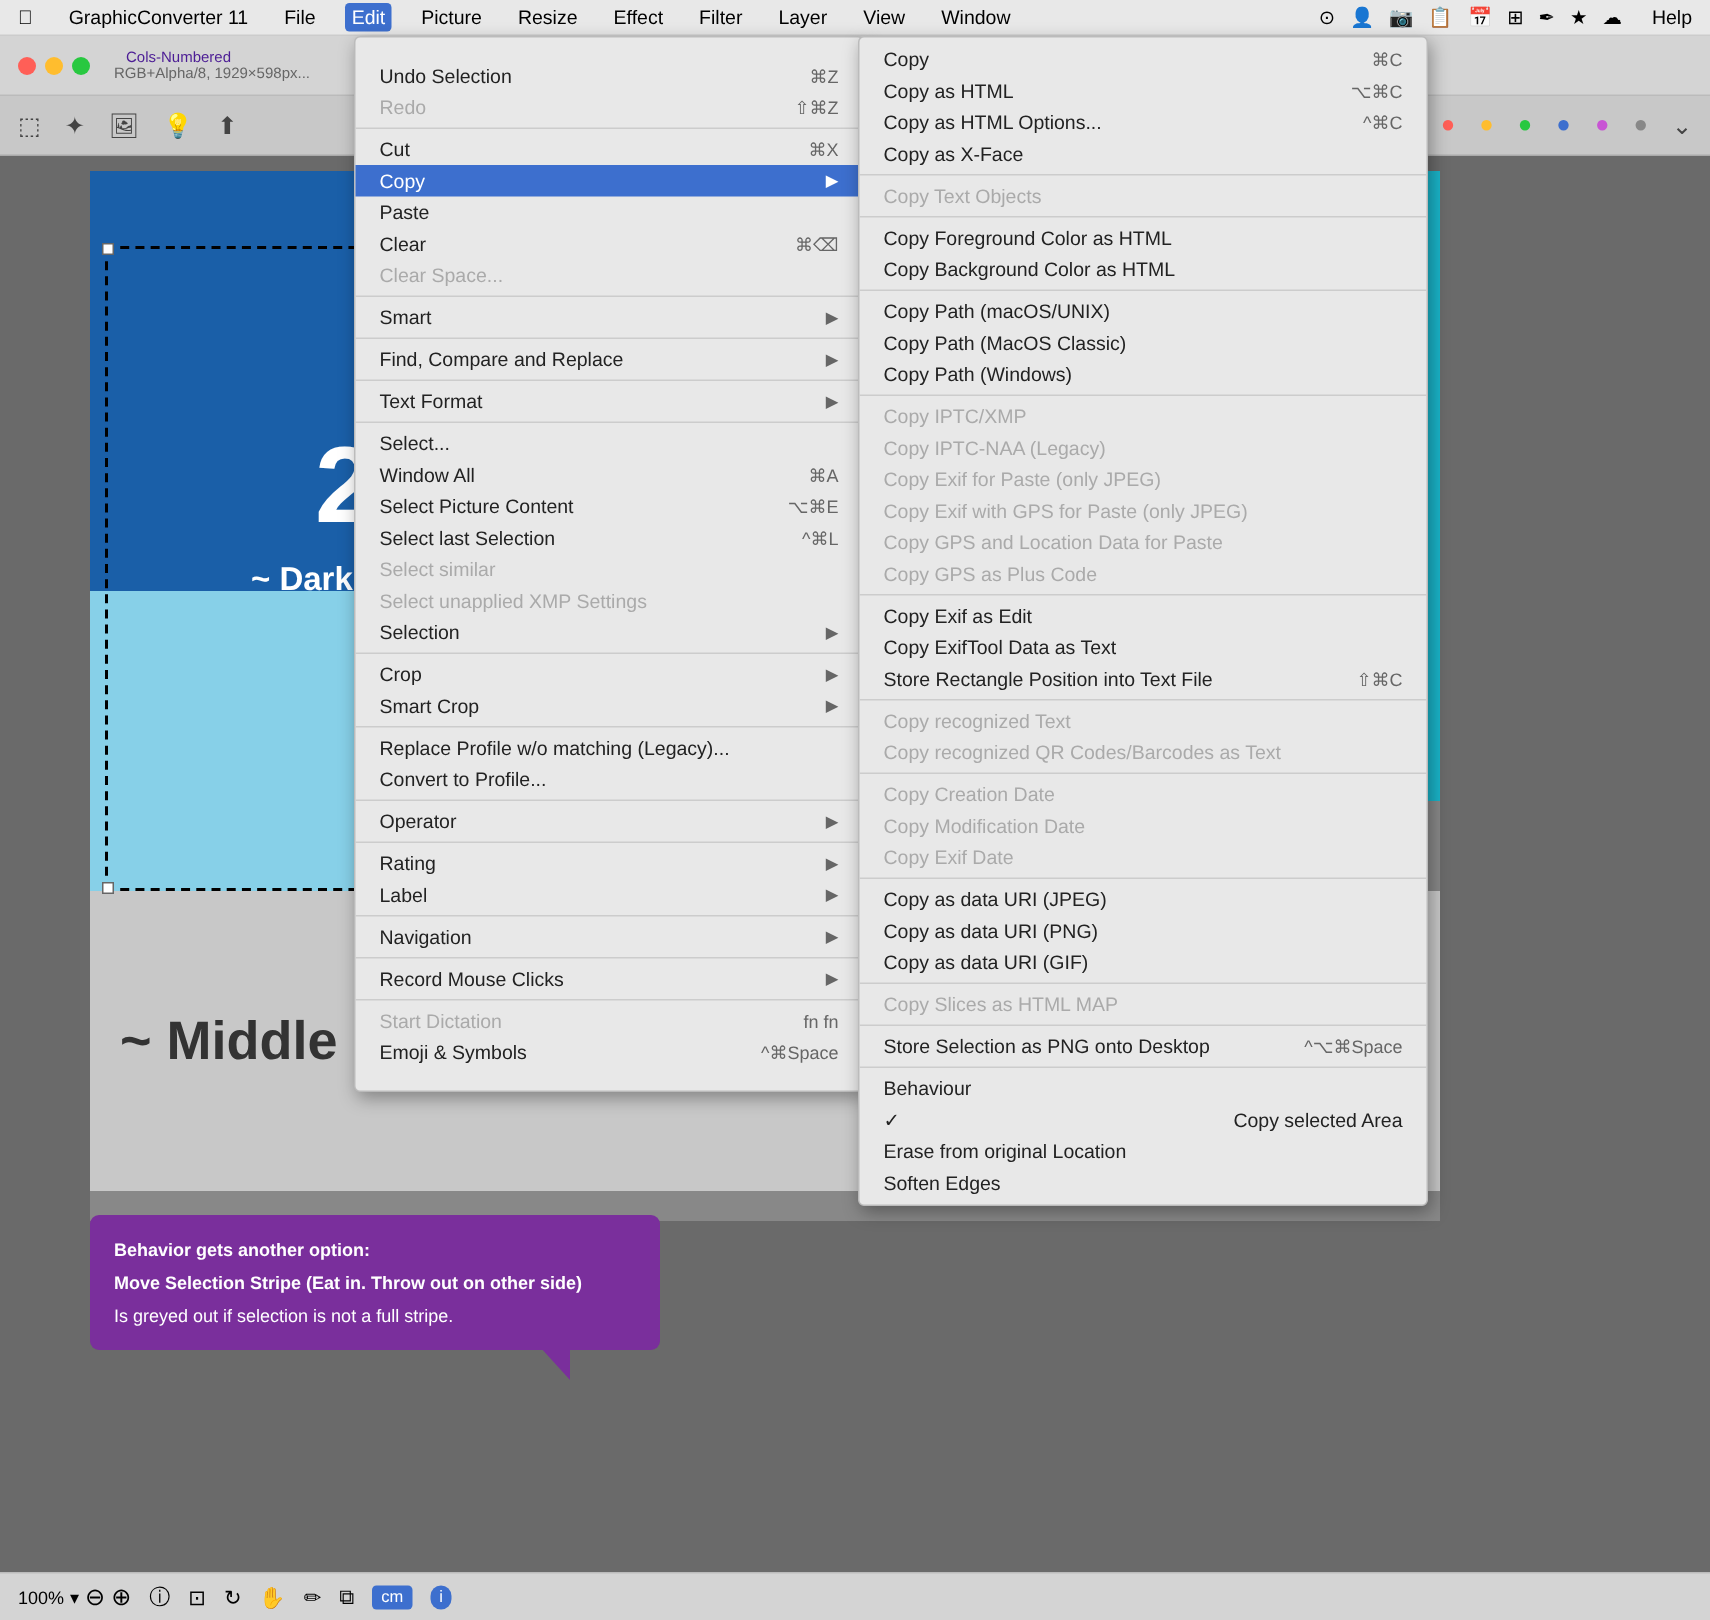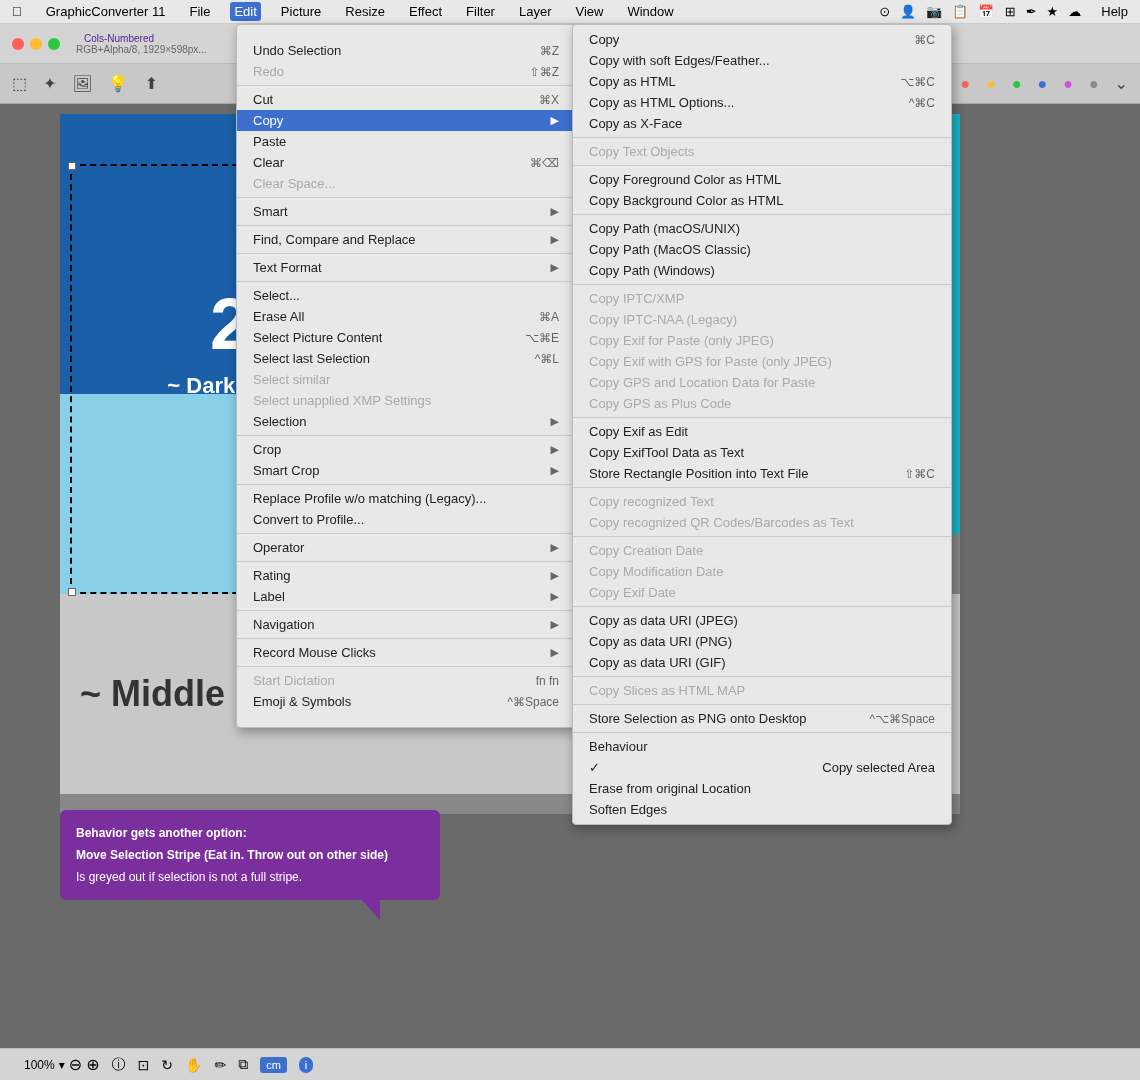--- a/index.html
+++ b/index.html
@@ -246,21 +246,21 @@
     
     .statusbar {
       position: absolute;
       bottom: 0;
       left: 0;
       width: 100%;
       height: 32px;
       background: #d4d4d4;
       display: flex;
       align-items: center;
-      padding: 0 24px;
+      padding: 0 12px;
       gap: 12px;
       border-top: 1px solid #bbb;
     }
     .statusbar-zoom {
       display: flex;
       align-items: center;
       gap: 4px;
       font-size: 12px;
     }
     .statusbar-unit {
@@ -485,21 +485,21 @@
   <div class="menu-separator"></div>
   <div class="menu-item">
     <span>Text Format</span>
     <span class="menu-arrow">▶</span>
   </div>
   <div class="menu-separator"></div>
   <div class="menu-item">
     <span>Select...</span>
   </div>
   <div class="menu-item">
-    <span>Erase All</span>
+    <span>Window All</span>
     <span class="menu-shortcut">⌘A</span>
   </div>
   <div class="menu-item">
     <span>Select Picture Content</span>
     <span class="menu-shortcut">⌥⌘E</span>
   </div>
   <div class="menu-item">
     <span>Select last Selection</span>
     <span class="menu-shortcut">^⌘L</span>
   </div>
@@ -561,23 +561,20 @@
   <div class="menu-item">
     <span>Emoji &amp; Symbols</span>
     <span class="menu-shortcut">^⌘Space</span>
   </div>
 </div>
 
 <div class="copy-submenu">
   <div class="submenu-item">
     <span>Copy</span>
     <span class="submenu-shortcut">⌘C</span>
-  </div>
-  <div class="submenu-item">
-    <span>Copy with soft Edges/Feather...</span>
   </div>
   <div class="submenu-item">
     <span>Copy as HTML</span>
     <span class="submenu-shortcut">⌥⌘C</span>
   </div>
   <div class="submenu-item">
     <span>Copy as HTML Options...</span>
     <span class="submenu-shortcut">^⌘C</span>
   </div>
   <div class="submenu-item">

